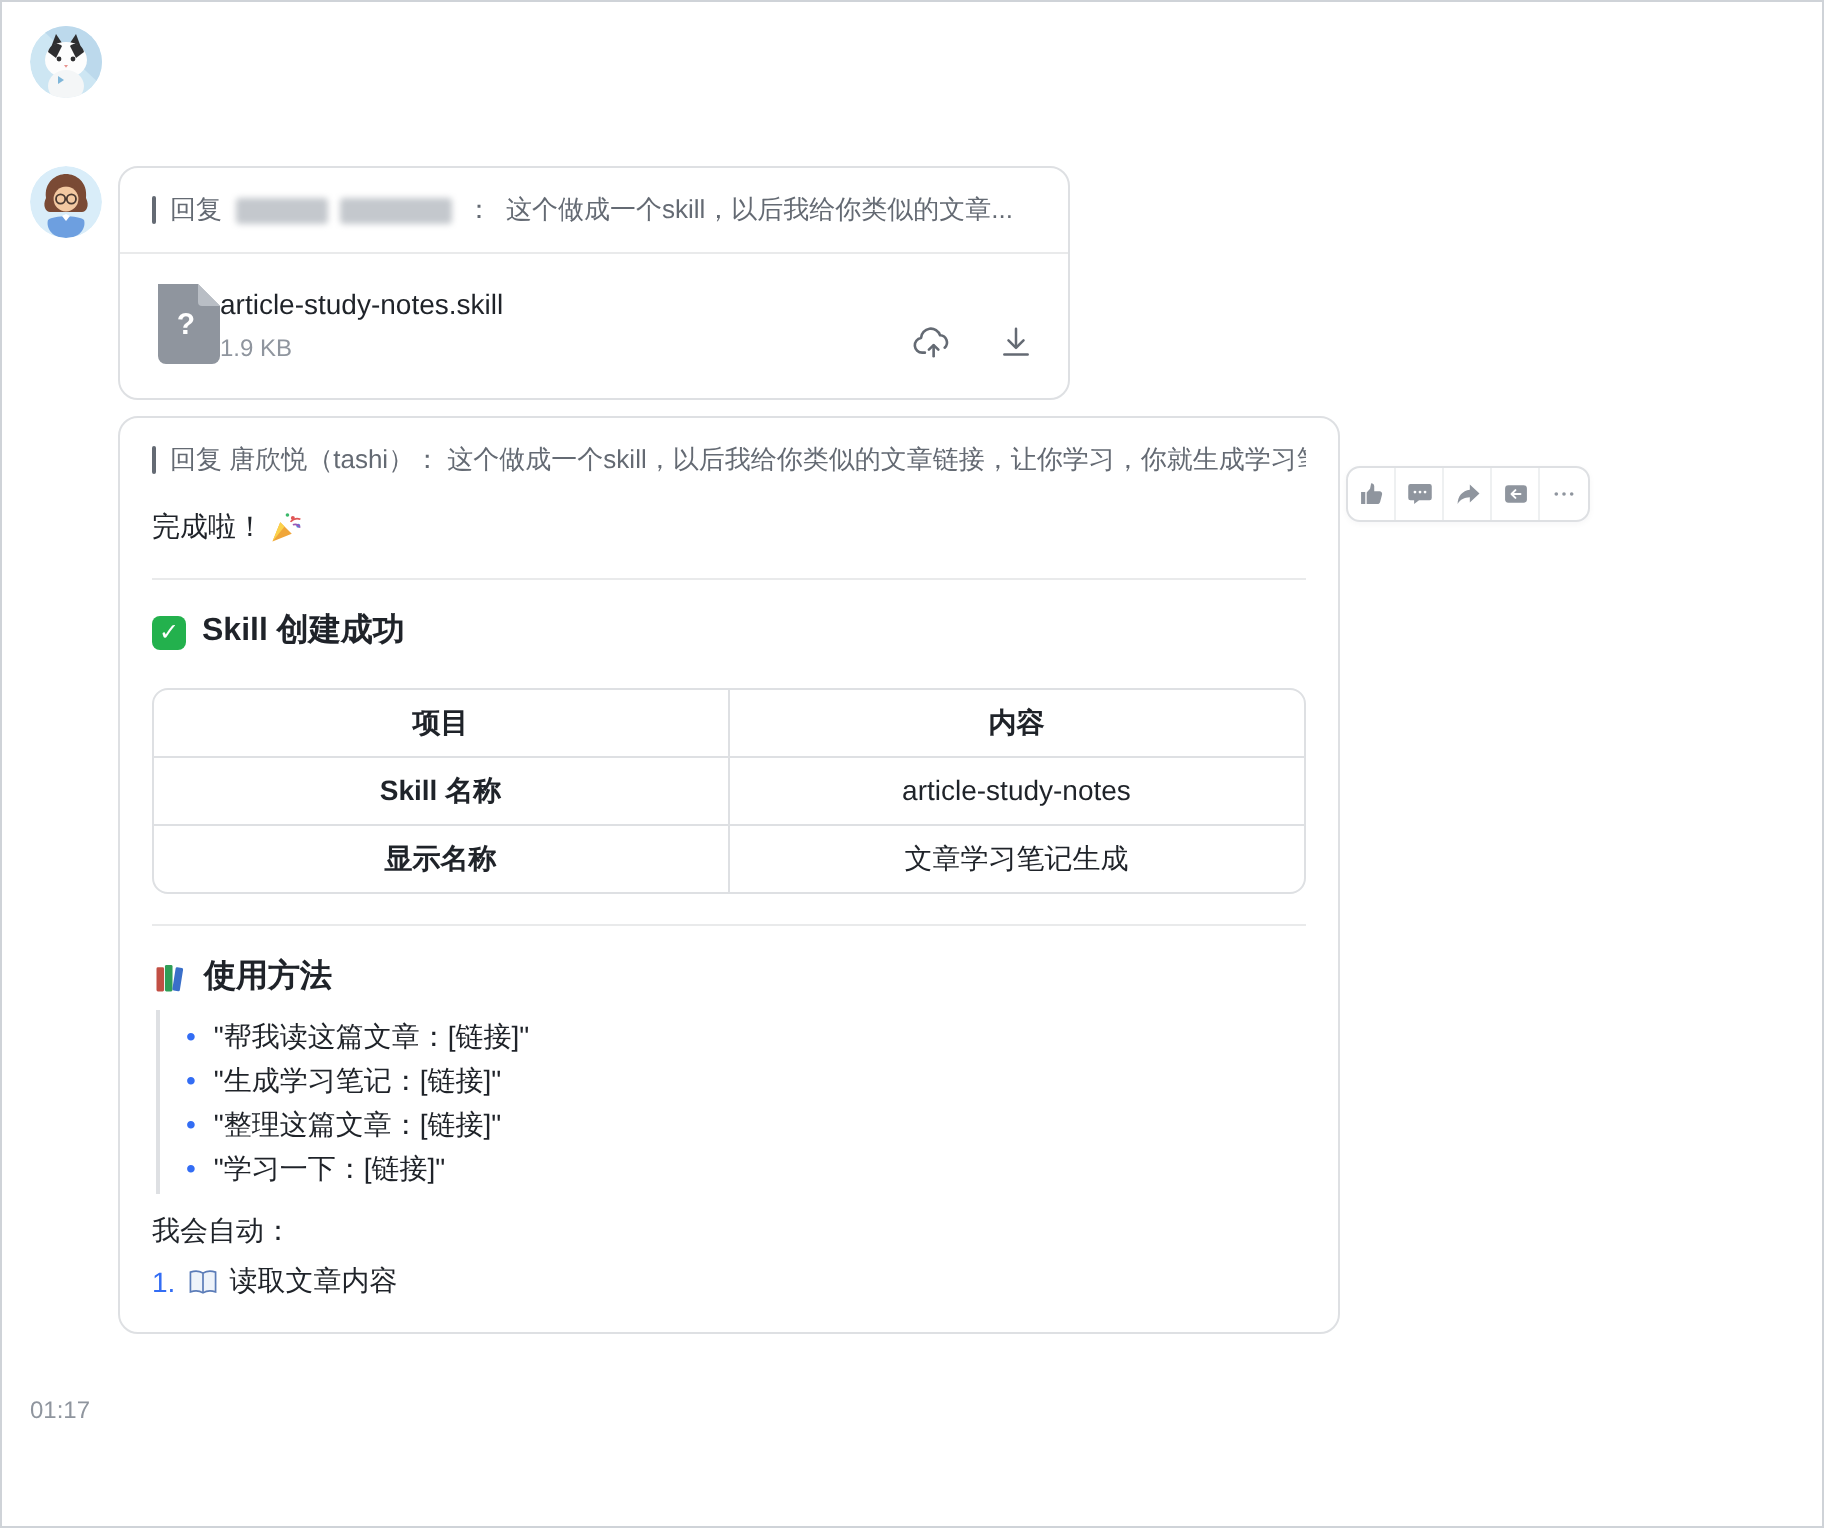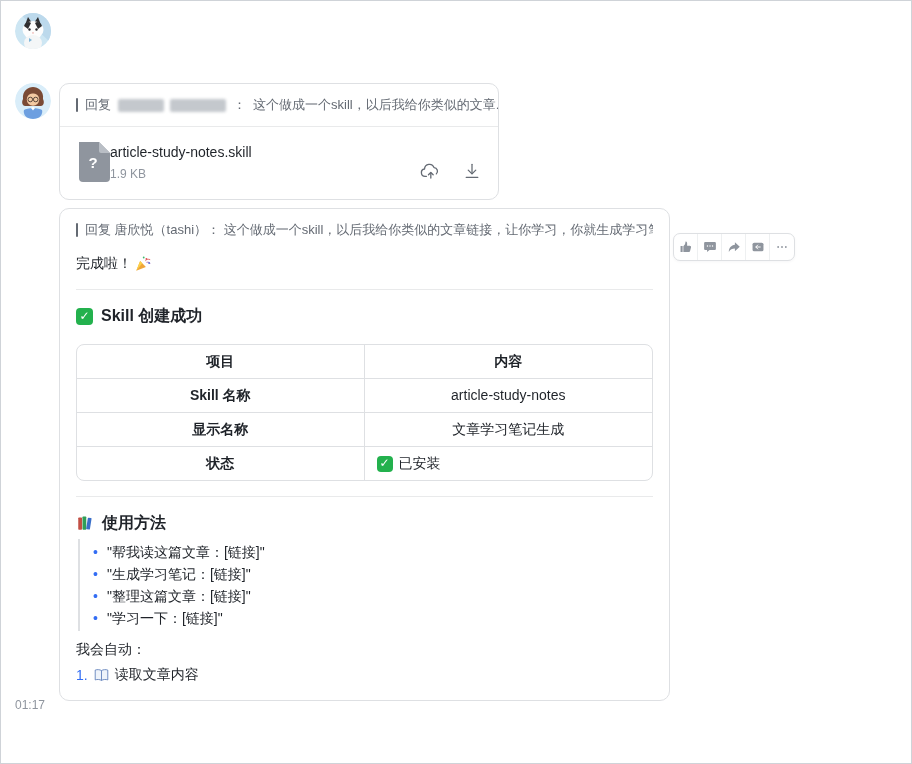--- a/index.html
+++ b/index.html
@@ -26,21 +26,21 @@
   .reply-link {
     display:inline-flex; align-items:center; gap:5px; margin-top:8px;
     font-size:13px; color:#336df4; cursor:pointer;
   }
   .reply-link svg { display:block; }
 
   
   .card {
     background:#fff; border:1px solid #dee0e3; border-radius:10px;
   }
-  .file-card { width:440px; margin-top:34px; }
+  .file-card { width:476px; margin-top:34px; }
   .quote {
     display:flex; align-items:center; gap:7px;
     font-size:13px; color:#646a73; line-height:18px;
     white-space:nowrap; overflow:hidden;
   }
   .quote-bar { width:2px; height:14px; background:#646a73; flex:0 0 2px; border-radius:1px; }
   .file-card .quote { padding:12px 16px; border-bottom:1px solid #e9eaeb; }
   .blur-block {
     display:inline-block; height:13px; background:#c4c8cd; border-radius:2px;
     filter:blur(1.5px); vertical-align:middle;
@@ -239,29 +239,20 @@
           <th>内容</th>
         </tr>
         <tr>
           <td>Skill 名称</td>
           <td>article-study-notes</td>
         </tr>
         <tr>
           <td>显示名称</td>
           <td>文章学习笔记生成</td>
         </tr>
-        <tr>
-          <td>状态</td>
-          <td>
-            <span class="status-cell">
-              <span class="check-badge small">✓</span>
-              <span>已安装</span>
-            </span>
-          </td>
-        </tr>
       </tbody>
         </table>
 
       <hr class="divider">
 
       <div class="h3">
         <svg width="18" height="18" viewBox="0 0 20 20">
           <rect x="2.5" y="4" width="4.2" height="13.5" rx="0.8" fill="#c24f44"></rect>
           <rect x="7.2" y="2.8" width="4.2" height="14.7" rx="0.8" fill="#2f9e57"></rect>
           <rect x="12.2" y="4.2" width="4.2" height="13" rx="0.8" fill="#3a6fc9" transform="rotate(9 14.3 10.7)"></rect>

